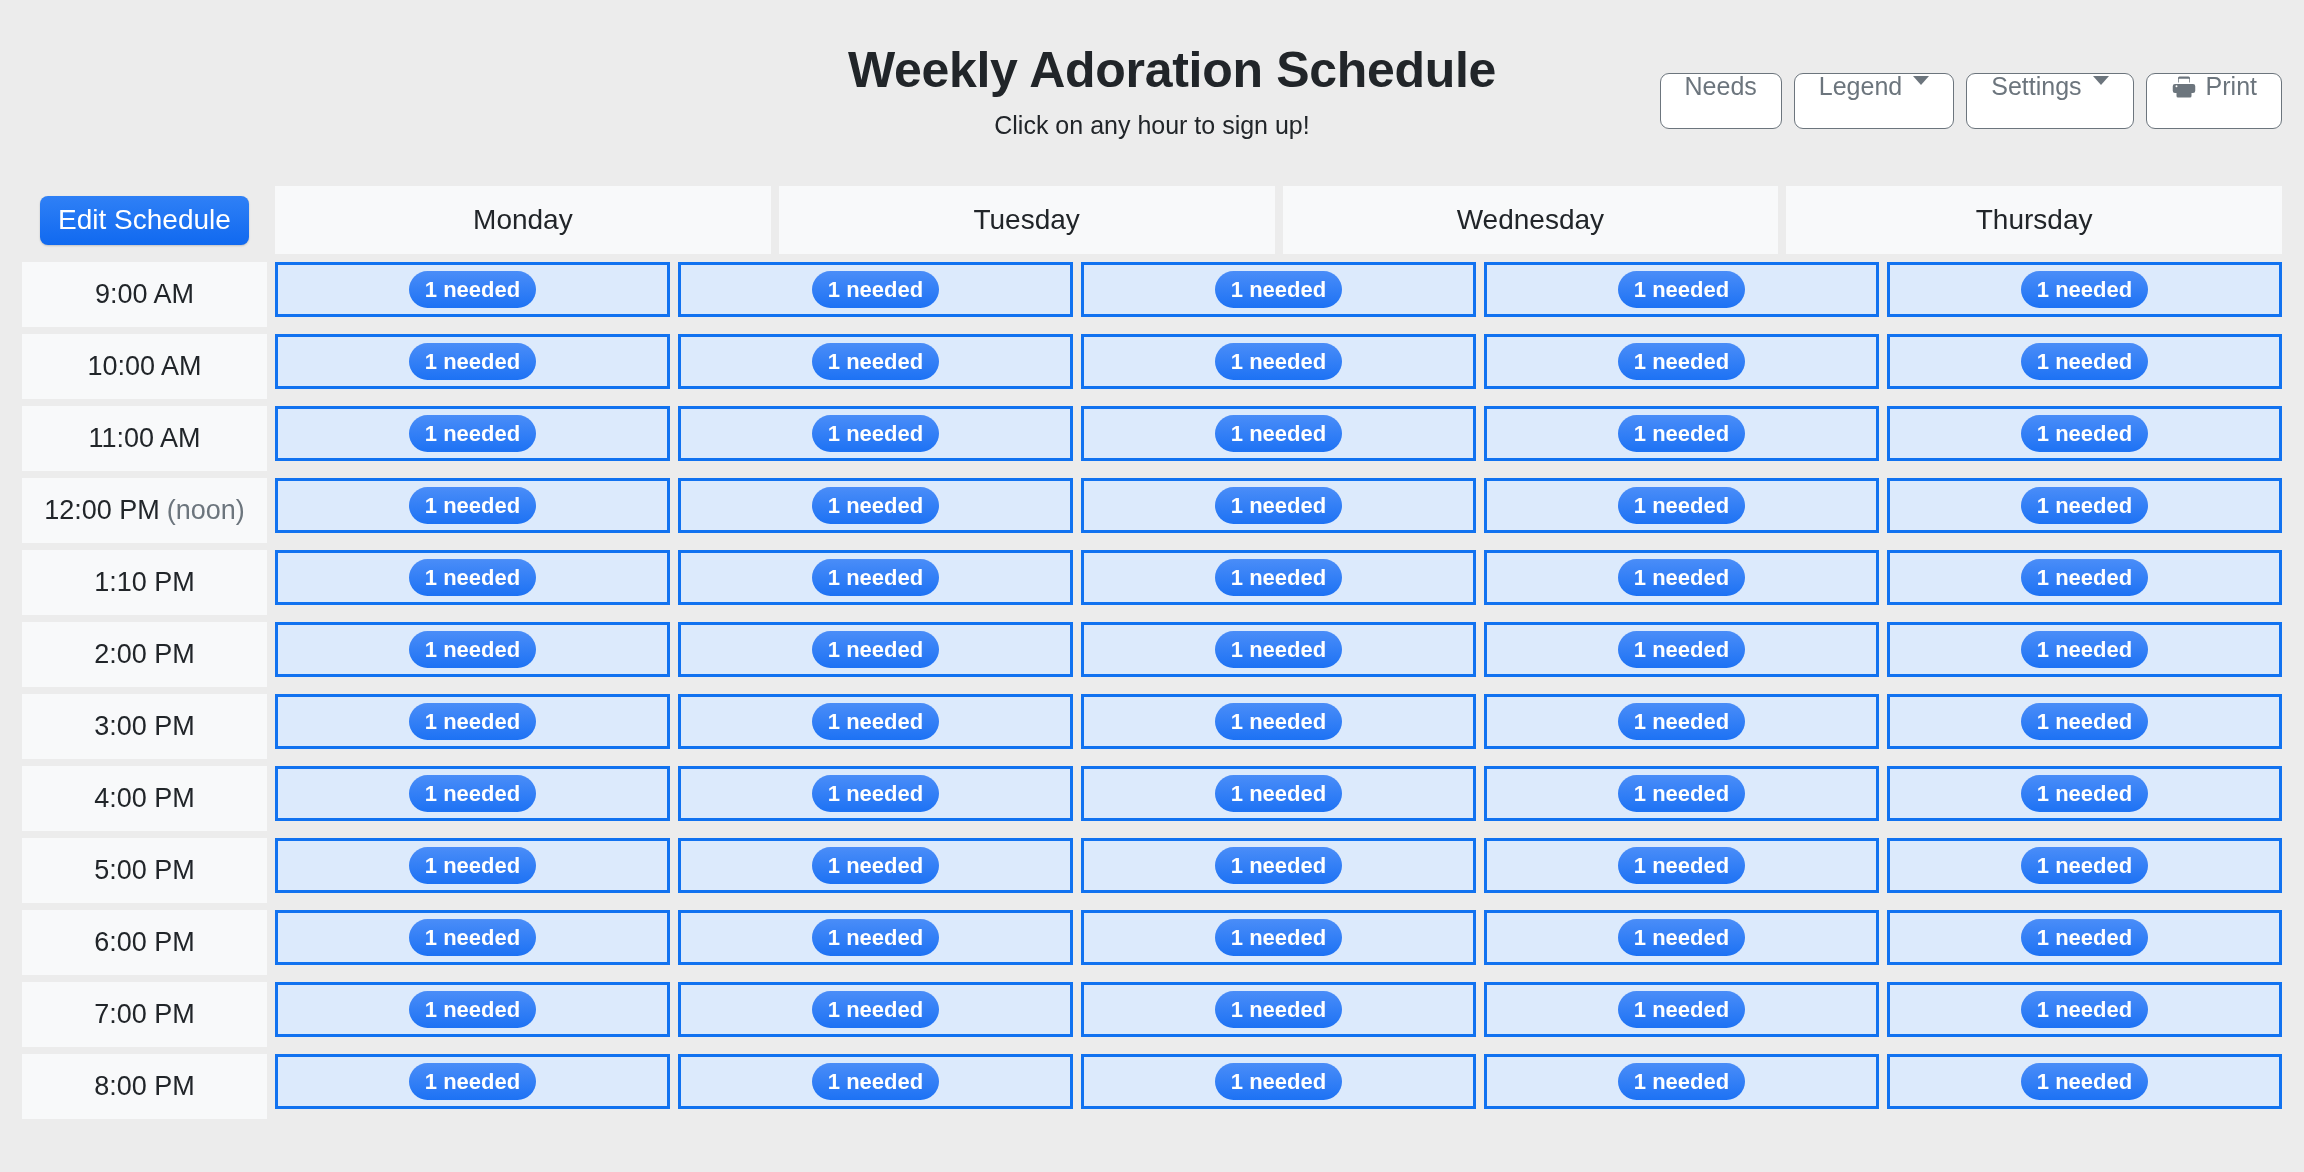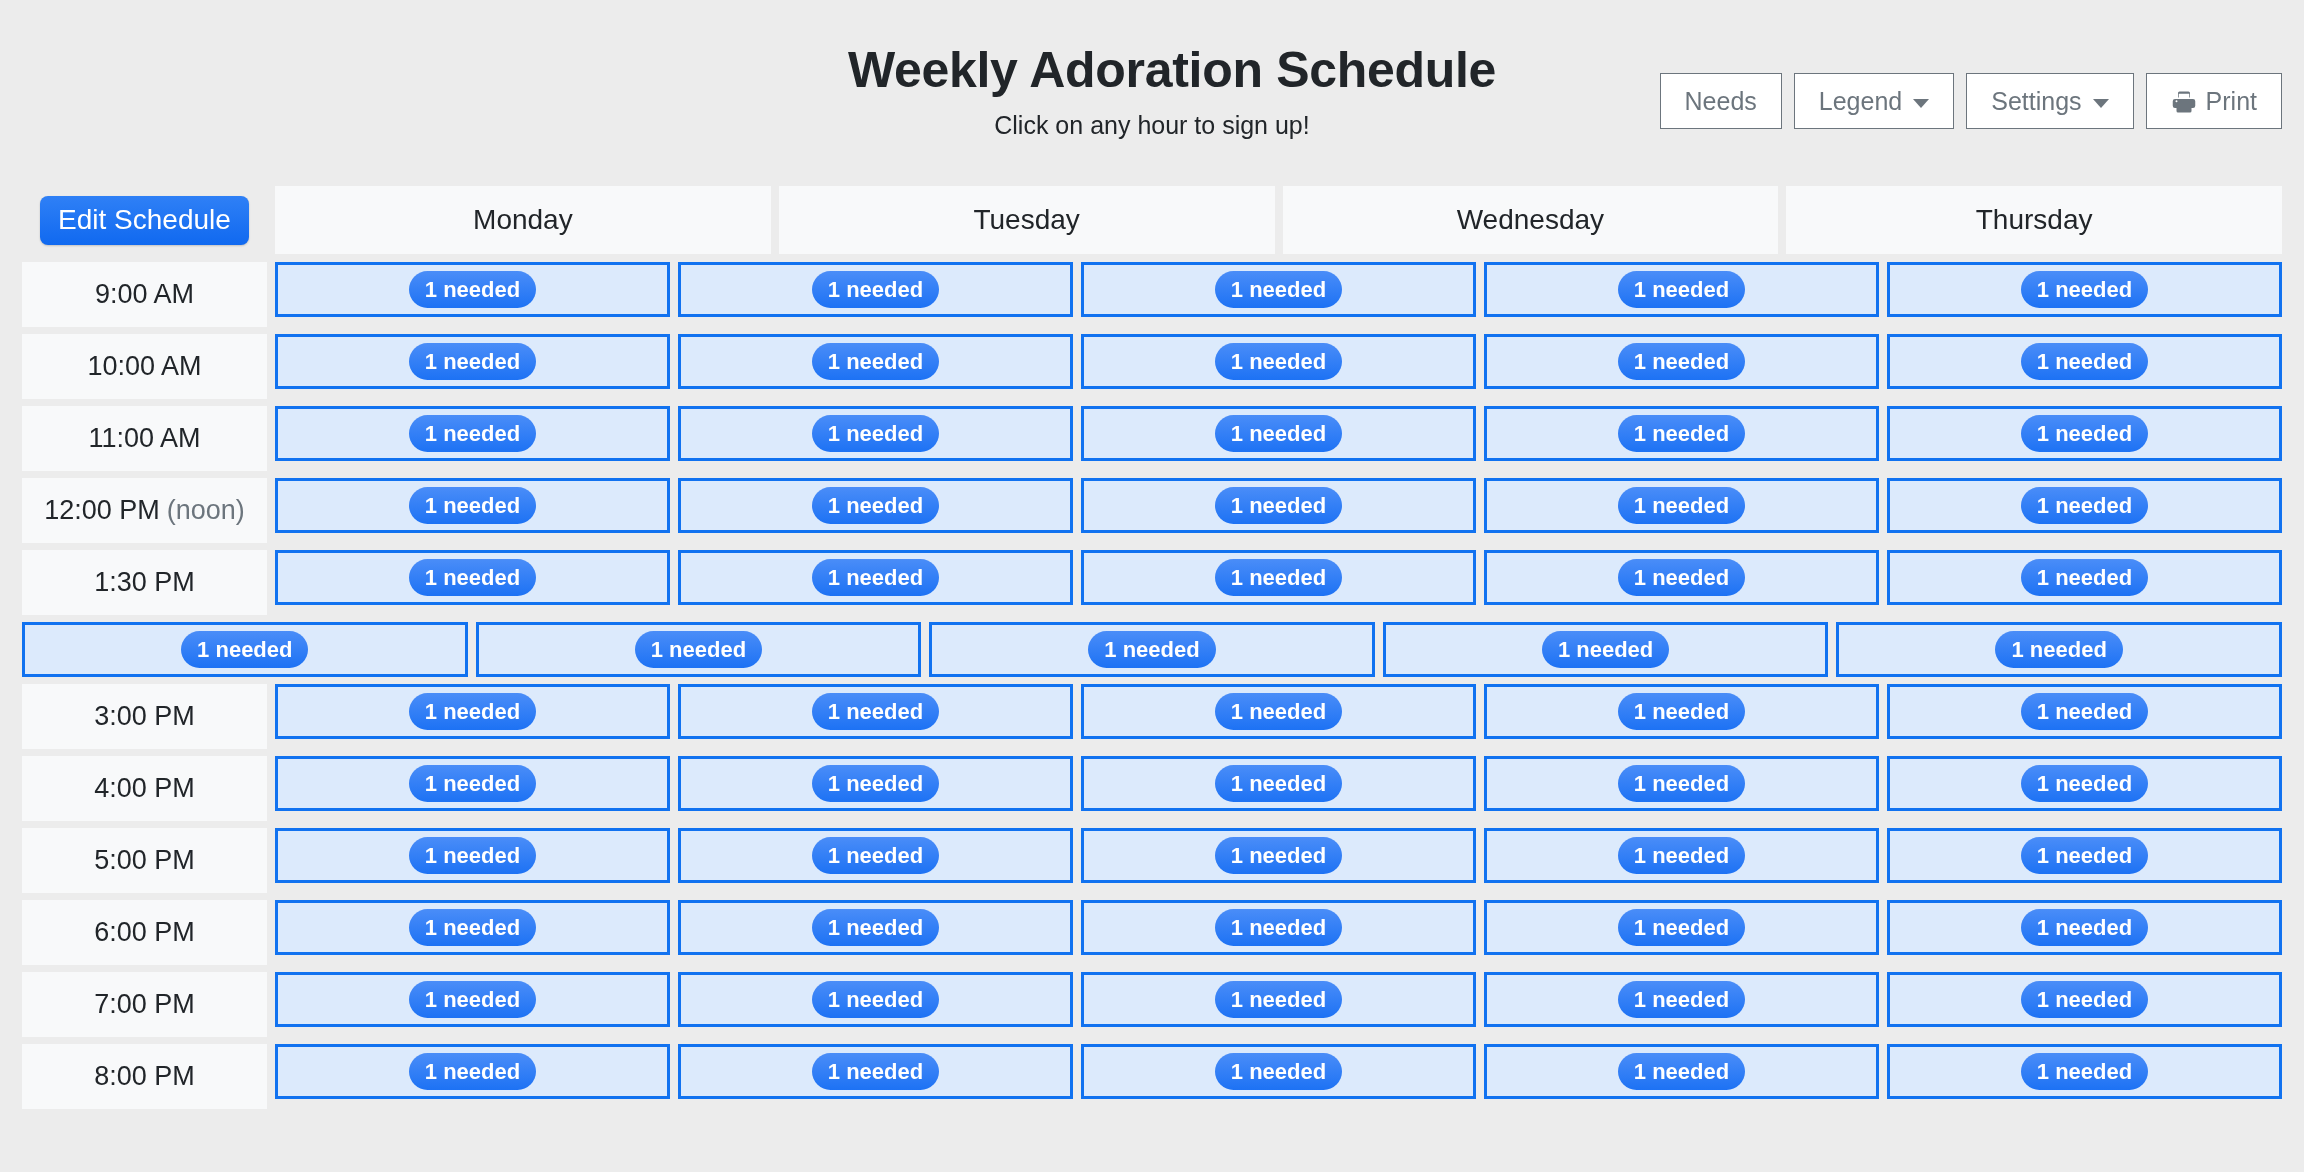--- a/index.html
+++ b/index.html
@@ -51,27 +51,27 @@
   .toolbar {
     position: absolute;
     right: 22px;
     top: 73px;
     display: flex;
     align-items: center;
     gap: 12px;
   }
   .btn-outline {
     display: inline-flex;
-    align-items: center;
+    align-items: flex-start;
     justify-content: center;
     gap: 9px;
     height: 56px;
     padding: 0 24px;
     border: 1.6px solid #6c757d;
-    border-radius: 0;
+    border-radius: 9px;
     background: #ffffff;
     color: #6c757d;
     font-size: 25px;
     font-family: "Liberation Sans", sans-serif;
     line-height: 1;
     white-space: nowrap;
     cursor: pointer;
   }
   .caret {
     display: inline-block;
@@ -377,50 +377,55 @@
           </div>
           <div class="day-col">
             <div class="slot">
               <span class="badge-needed">1 needed</span>
             </div>
           </div>
         </div>
         <div class="grid-row body-row">
           <div class="time-col">
             <div class="time-cell">
-              <span>1:30 PM</span>
-            </div>
-          </div>
-          <div class="day-col">
-            <div class="slot">
-              <span class="badge-needed">1 needed</span>
-            </div>
-          </div>
-          <div class="day-col">
-            <div class="slot">
-              <span class="badge-needed">1 needed</span>
-            </div>
-          </div>
-          <div class="day-col">
-            <div class="slot">
-              <span class="badge-needed">1 needed</span>
-            </div>
-          </div>
-          <div class="day-col">
-            <div class="slot">
-              <span class="badge-needed">1 needed</span>
-            </div>
-          </div>
-          <div class="day-col">
-            <div class="slot">
-              <span class="badge-needed">1 needed</span>
-            </div>
-          </div>
-        </div>
-        <div class="grid-row body-row">
+              <span>1:10 PM</span>
+            </div>
+          </div>
+          <div class="day-col">
+            <div class="slot">
+              <span class="badge-needed">1 needed</span>
+            </div>
+          </div>
+          <div class="day-col">
+            <div class="slot">
+              <span class="badge-needed">1 needed</span>
+            </div>
+          </div>
+          <div class="day-col">
+            <div class="slot">
+              <span class="badge-needed">1 needed</span>
+            </div>
+          </div>
+          <div class="day-col">
+            <div class="slot">
+              <span class="badge-needed">1 needed</span>
+            </div>
+          </div>
+          <div class="day-col">
+            <div class="slot">
+              <span class="badge-needed">1 needed</span>
+            </div>
+          </div>
+        </div>
+        <div class="grid-row body-row">
+          <div class="time-col">
+            <div class="time-cell">
+              <span>2:00 PM</span>
+            </div>
+          </div>
           <div class="day-col">
             <div class="slot">
               <span class="badge-needed">1 needed</span>
             </div>
           </div>
           <div class="day-col">
             <div class="slot">
               <span class="badge-needed">1 needed</span>
             </div>
           </div>

